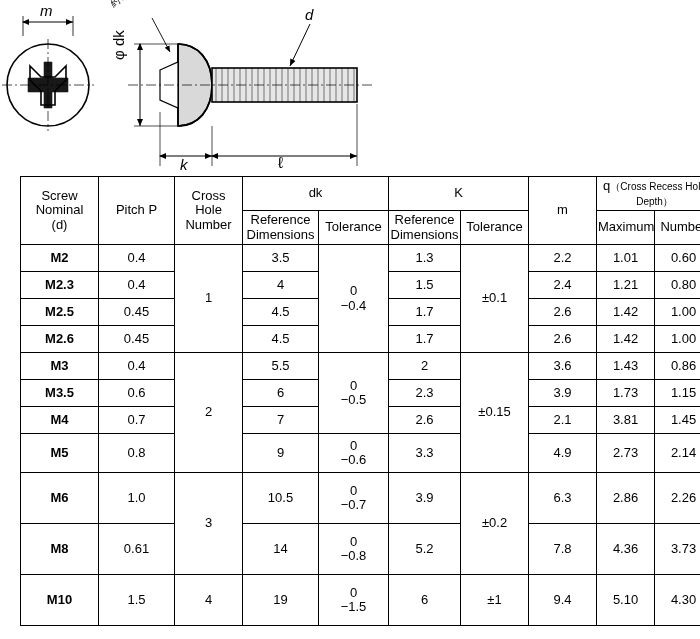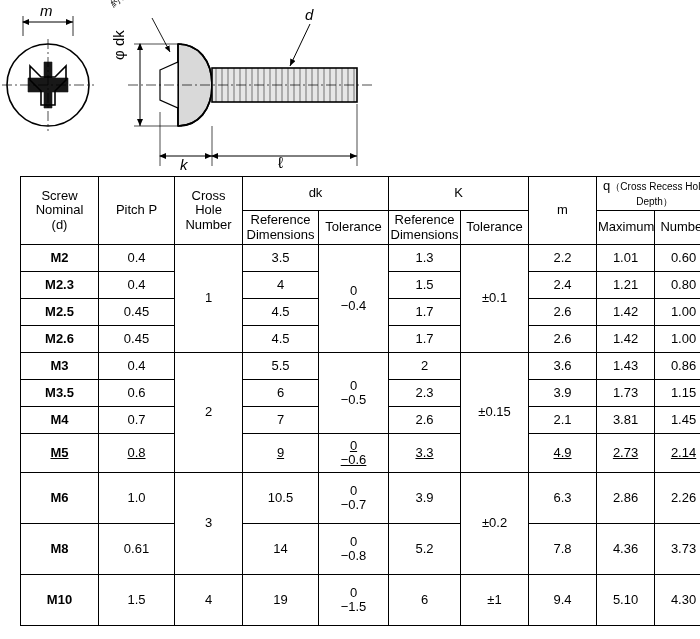--- a/index.html
+++ b/index.html
@@ -42,21 +42,21 @@
     font-weight: normal;
   }
   .hdr-main { font-size: 14px; }
   .hdr-sub  { font-size: 11px; }
   .screw-name { font-weight: bold; font-size: 14px; }
   .num { font-size: 14px; }
   .tol { font-size: 14px; }
   .tol-frac { font-size: 13px; line-height: 1.15; }
   .q-head-note { font-size: 10px; }
   .r1 td, .r1 th { height: 22px; }
-  .tall td { height: 34px; text-decoration: underline; }
+  .tall td { height: 34px; }
   .xtall td { height: 46px; }
   .two-line { line-height: 1.15; }
 </style>
 </head>
 <body>
 
 <div id="diagram">
   <svg width="700" height="176" viewBox="0 0 700 176" xmlns="http://www.w3.org/2000/svg">
     <defs>
       <marker id="arrH" markerWidth="8" markerHeight="8" refX="7" refY="3" orient="auto">

